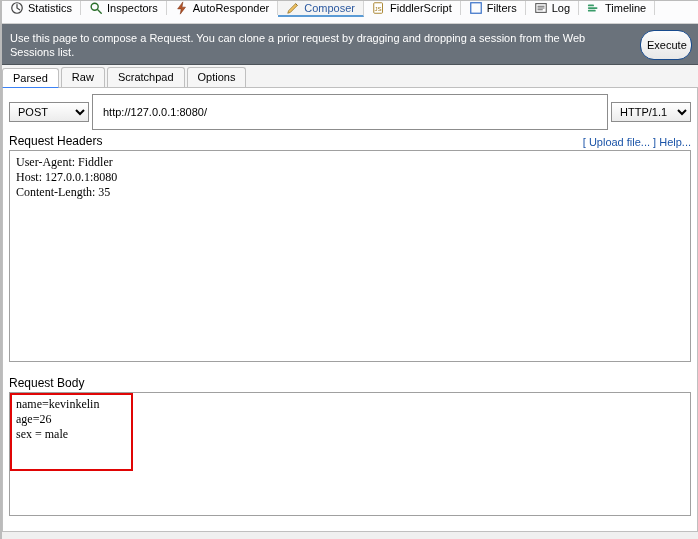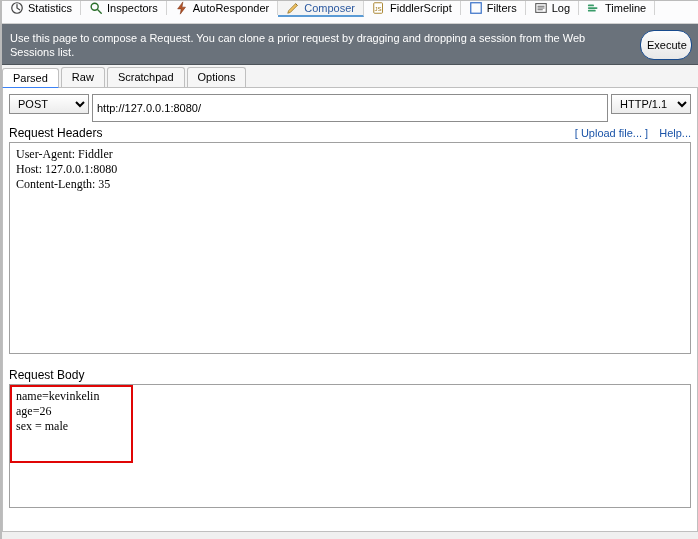--- a/index.html
+++ b/index.html
@@ -14,30 +14,30 @@
   .infobar{display:flex;align-items:flex-end;background:#6a727b;color:#fff;height:40px;border-bottom:1px solid #4d545a}
   .infotext{flex:1;padding:5px 8px;font-size:11px;line-height:14px}
   .execwrap{padding:4px 6px}
   .execbtn{height:30px;width:52px;background:linear-gradient(#fdfdfd,#e8e8e8);border:1px solid #184b8e;border-radius:14px;font-size:11px;color:#000;cursor:pointer}
   
   .subtabs{display:flex;background:#f4f4f4;height:22px}
   .stab{padding:3px 10px 2px;border:1px solid #bfbfbf;border-bottom:none;margin-right:2px;margin-top:2px;background:#f6f6f6;cursor:pointer;color:#000;border-radius:3px 3px 0 0}
   .stab.active{background:#fff;border-bottom:1px solid #3b82f6;position:relative;top:1px}
   .subcontent{border:1px solid #bfbfbf;border-top:1px solid #bfbfbf;background:#fff;height:445px;box-sizing:border-box;padding:6px}
   
-  .row{display:flex;gap:3px;align-items:flex-start}
+  .row{display:flex;gap:3px;align-items:center}
   .sel{height:20px;border:1px solid #8c8c8c;background:linear-gradient(#fff,#ececec);font-size:11px;padding:0 4px;box-sizing:border-box}
   .method{width:80px}
-  .url{flex:1;height:28px;border:1px solid #8c8c8c;padding:2px 4px;font-size:11px;box-sizing:border-box}
+  .url{flex:1;height:36px;border:1px solid #8c8c8c;padding:2px 10px;font-size:11px;box-sizing:border-box}
   .proto{width:80px}
   
-  .sechdr{display:flex;align-items:center;margin-top:4px}
+  .sechdr{display:flex;align-items:flex-end;margin-top:4px}
   .sectitle{flex:1;font-size:12px}
   .links{font-size:11px;color:#1b54a8}
-  .links a{color:#1b54a8;text-decoration:none;margin-left:8px;cursor:pointer}
+  .links a{color:#1b54a8;text-decoration:none;margin-left:0;cursor:pointer}
   
   .pane{border:1px solid #a0a0a0;background:#fff;margin-top:2px;box-sizing:border-box;position:relative;overflow:auto}
   .pane .textpad{padding:4px 6px;font-family:Liberation Serif, serif;font-size:12px;line-height:15px;white-space:pre}
   .headers{height:212px}
   .bodywrap{margin-top:14px}
   .body{height:124px}
   .redbox{position:absolute;top:0px;left:0px;width:123px;height:78px;border:2px solid #e00505;pointer-events:none;box-sizing:border-box}
   
 </style>
 </head>

